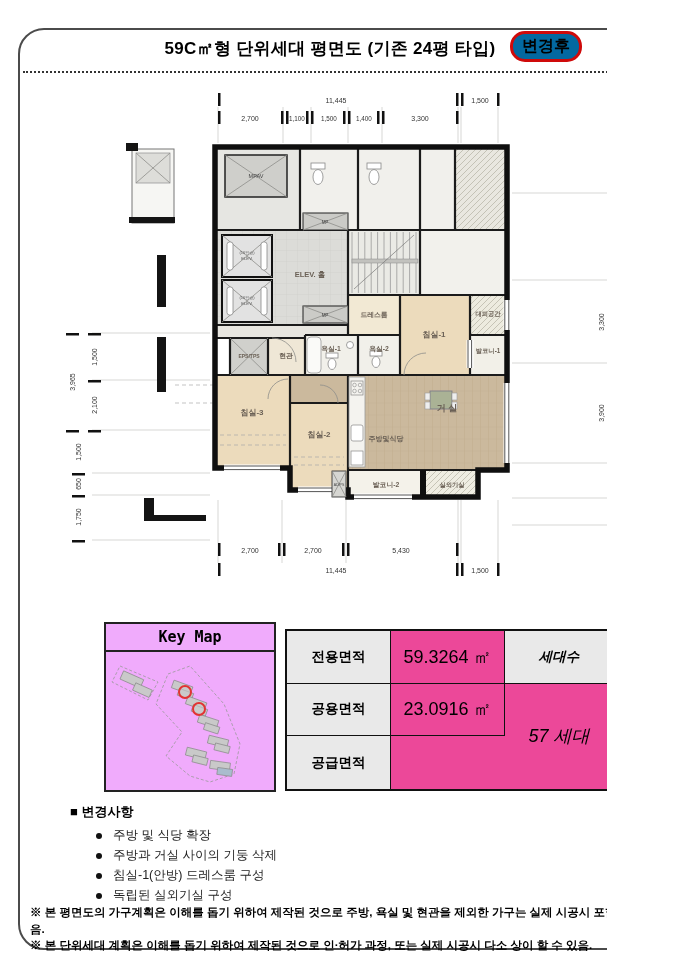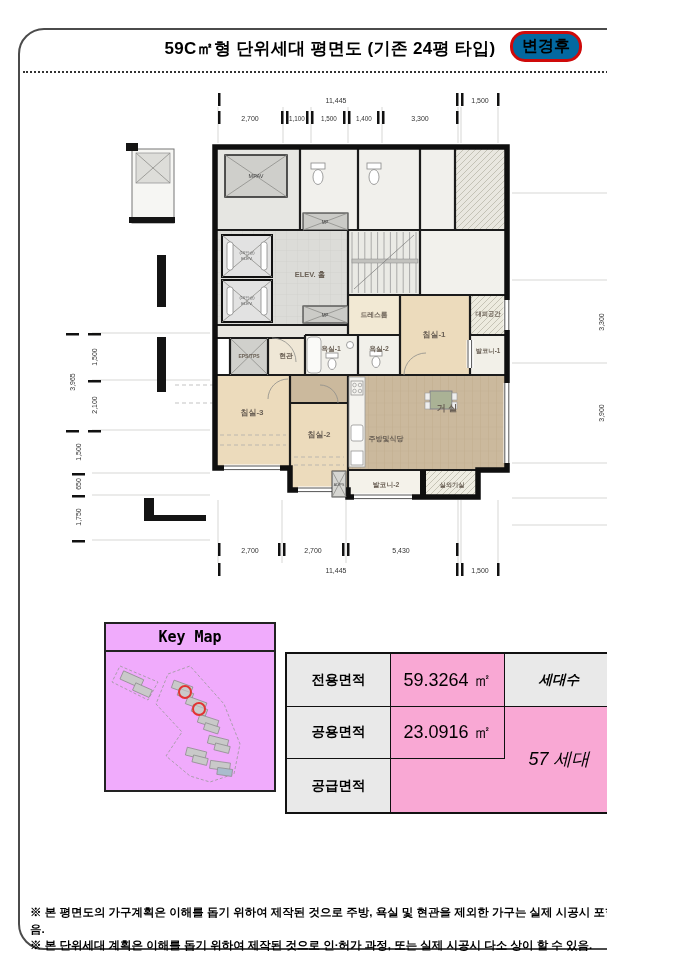--- a/index.html
+++ b/index.html
@@ -25,23 +25,23 @@
   .xln { stroke:#8e8e8a; stroke-width:0.8; }
   .fix { fill:#fff; stroke:#888; stroke-width:0.8; }
   .arc { fill:none; stroke:#8e8e8a; stroke-width:0.8; }
   .dash{ stroke:#aaa; stroke-width:0.7; stroke-dasharray:4 3; }
 
   .keymap { position:absolute; left:84px; top:622px; width:172px; height:170px;
             border:2px solid #222; background:#f0abfc; box-sizing:border-box;margin-left:20px; }
   .keymap-header { height:26px; line-height:26px; border-bottom:2px solid #222; text-align:center;
             font-family:"DejaVu Sans Mono", monospace; font-weight:bold; font-size:15px; }
 
-  .area-table { position:absolute; left:285px; top:652px; width:330px; height:162px;
+  .area-table { position:absolute; left:285px; top:629px; width:330px; height:162px;
             border:2px solid #111; box-sizing:border-box; display:grid;
-            grid-template-columns:104px 114px 1fr; grid-template-rows:1fr 1fr 1fr; background:#f9a8d4; }
+            grid-template-columns:104px 114px 1fr; grid-template-rows:1fr 1fr 1fr; background:#ec4899; }
   .cell { border-right:1.5px solid #111; border-bottom:1.5px solid #111;
           display:flex; align-items:center; justify-content:center; }
   .cell.hd  { background:#e9e9e9; font-weight:bold; font-size:13.5px; }
   .cell.val { font-size:18px; }
   .no-r { border-right:none;font-style:italic; } .no-b { border-bottom:none; }
   .c-units-val { grid-column:3; grid-row:2/4; }
 
   .changes { position:absolute; left:70px; top:803px; width:430px; color:#000; }
   .changes-heading { font-weight:bold; font-size:13px; }
   .changes ul { list-style:none; margin:6px 0 0 0; padding:0 0 0 26px; }
@@ -368,18 +368,39 @@
   <div class="area-table">
     <div class="cell hd" style="grid-column:1;grid-row:1">전용면적</div>
     <div class="cell val" style="grid-column:2;grid-row:1">59.3264 ㎡</div>
     <div class="cell hd no-r" style="grid-column:3;grid-row:1">세대수</div>
     <div class="cell hd" style="grid-column:1;grid-row:2">공용면적</div>
     <div class="cell val" style="grid-column:2;grid-row:2">23.0916 ㎡</div>
     <div class="cell val no-r no-b c-units-val">57 세대</div>
     <div class="cell hd no-b" style="grid-column:1;grid-row:3">공급면적</div>
   </div>
 
+  <div class="changes">
+    <div class="changes-heading">■ 변경사항</div>
+    <ul>
+      <li>
+          <span class="bullet"></span>
+          <span>주방 및 식당 확장</span>
+        </li>
+      <li>
+          <span class="bullet"></span>
+          <span>주방과 거실 사이의 기둥 삭제</span>
+        </li>
+      <li>
+          <span class="bullet"></span>
+          <span>침실-1(안방) 드레스룸 구성</span>
+        </li>
+      <li>
+          <span class="bullet"></span>
+          <span>독립된 실외기실 구성</span>
+        </li>
+    </ul>
+  </div>
 
   <div class="notes">
     <div>※ 본 평면도의 가구계획은 이해를 돕기 위하여 제작된 것으로 주방, 욕실 및 현관을 제외한 가구는 실제 시공시 포함되지 않음.</div>
     <div>※ 본 단위세대 계획은 이해를 돕기 위하여 제작된 것으로 인·허가 과정, 또는 실제 시공시 다소 상이 할 수 있음.</div>
   </div>
 </div>
 
 </body></html>

